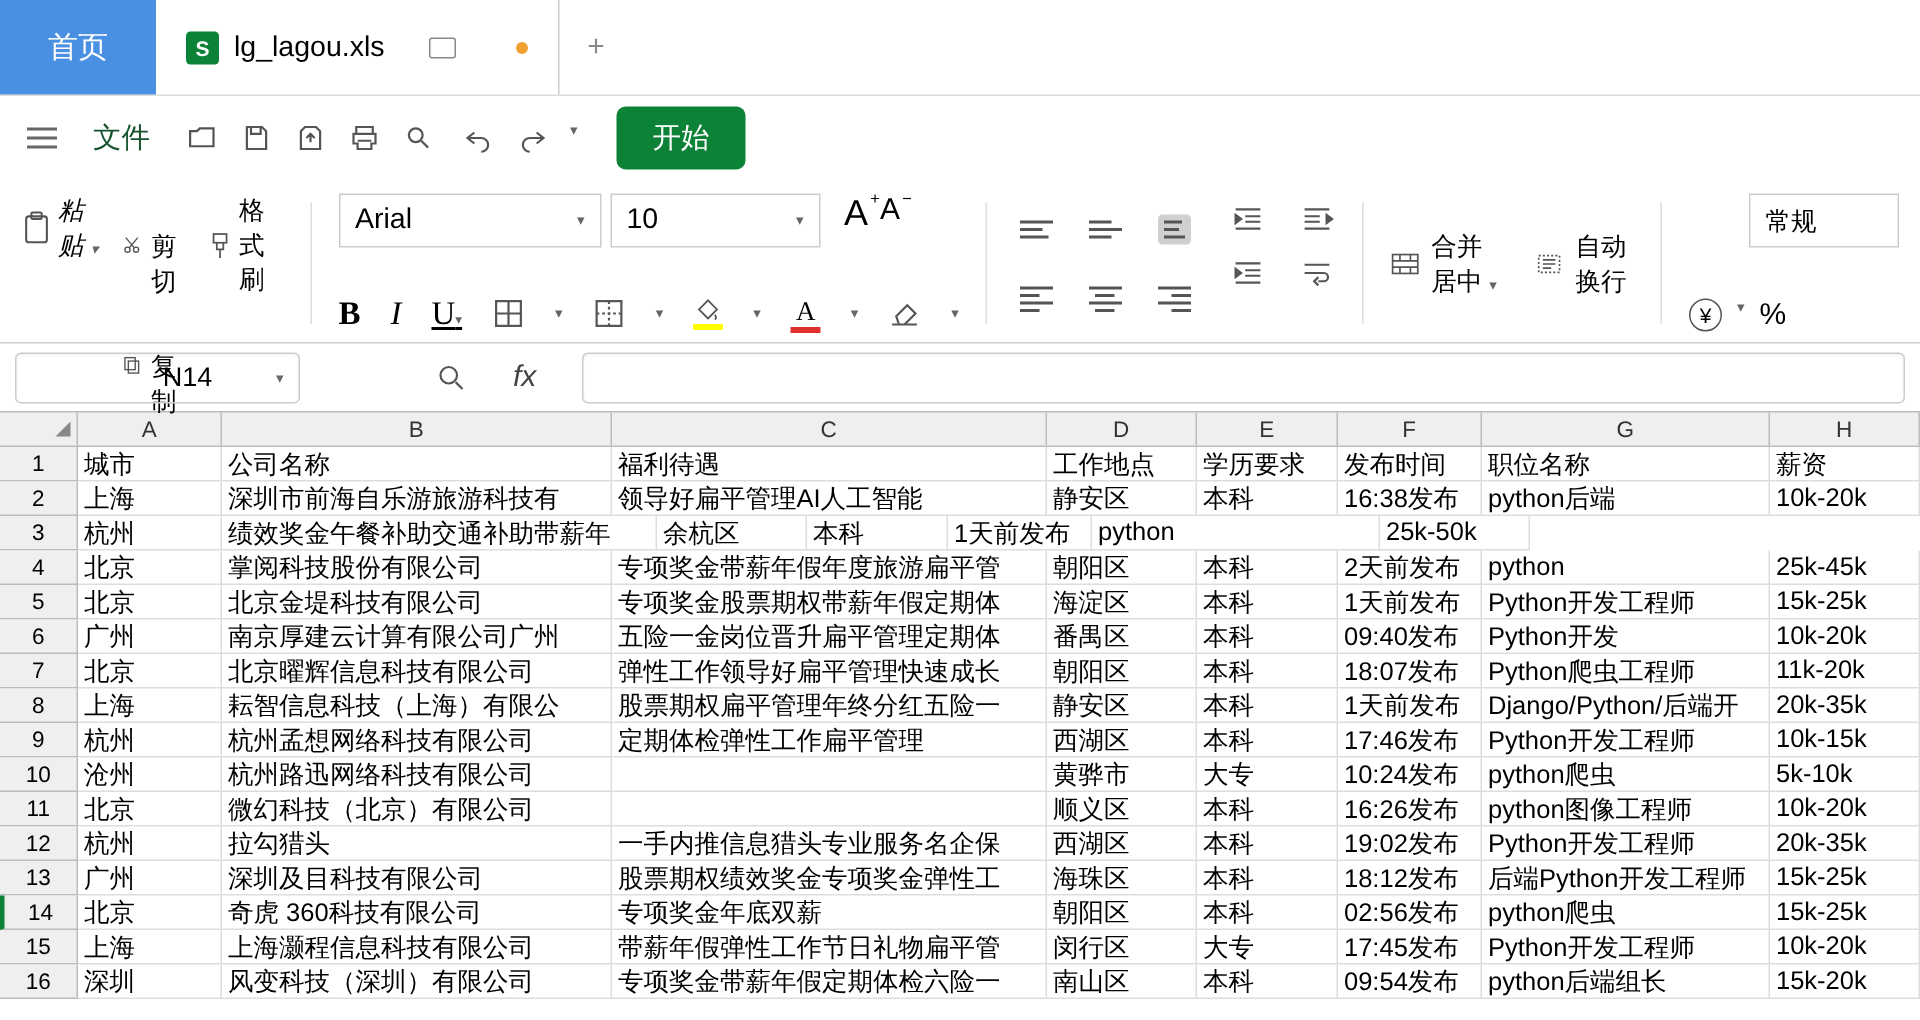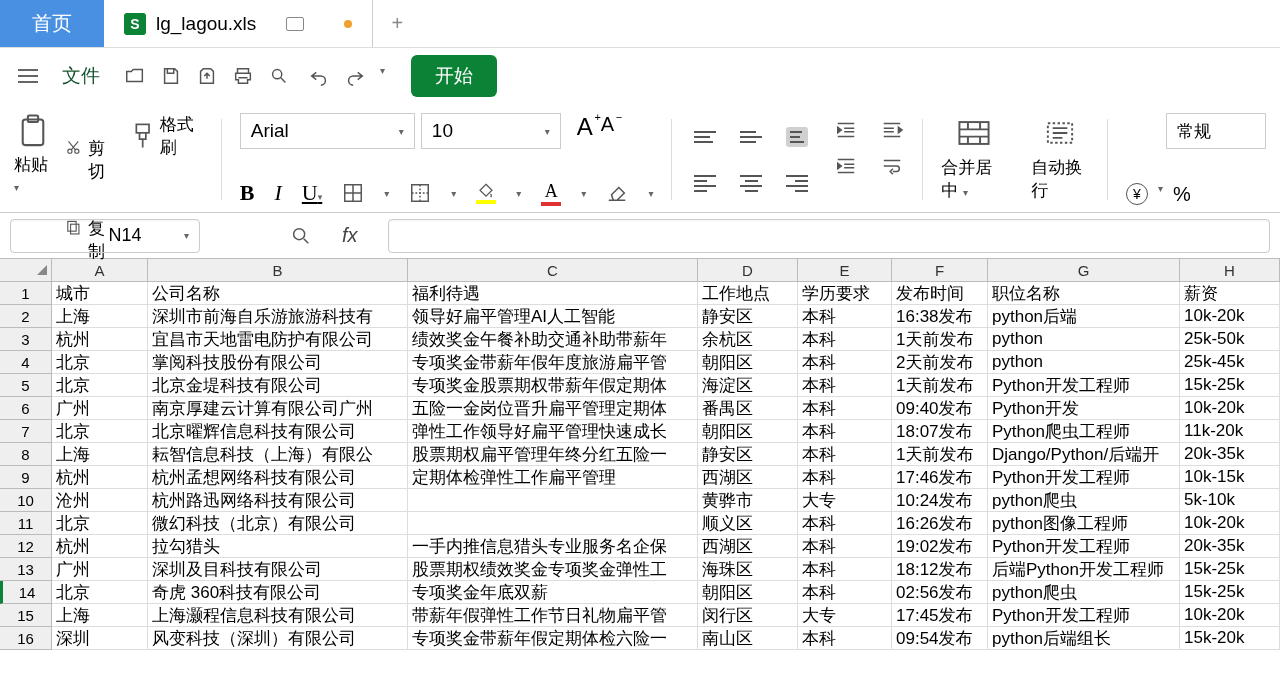--- a/index.html
+++ b/index.html
@@ -1,19 +1,19 @@
 <!DOCTYPE html>
 <html><head>
   <meta charset="utf-8">
   <style>
     * { margin: 0; padding: 0; box-sizing: border-box; }
     body { font-family: -apple-system, "PingFang SC", "Microsoft YaHei", sans-serif; font-size: 14px; background: #fff; overflow: hidden; }
     
     
-    .tabs-row { display: flex; align-items: center; height: 48px; border-bottom: 1px solid #ddd; }
+    .tabs-row { display: flex; align-items: center; height: 64px; border-bottom: 1px solid #ddd; }
     .tab-home { background: #4a90e2; color: #fff; padding: 0 32px; height: 100%; display: flex; align-items: center; font-size: 20px; }
     .tab-file { display: flex; align-items: center; height: 100%; padding: 0 20px; border-right: 1px solid #ccc; gap: 10px; }
     .tab-file-icon { width: 22px; height: 22px; background: #0b8235; border-radius: 3px; display: flex; align-items: center; justify-content: center; color: #fff; font-size: 14px; font-weight: bold; }
     .tab-file-name { font-size: 19px; color: #000000; }
     .tab-indicator { width: 8px; height: 8px; border-radius: 50%; background: #f0a030; margin-left: 30px; }
     .tab-screen { width: 18px; height: 14px; border: 1.5px solid #888; border-radius: 2px; margin-left: 20px; }
     .tab-new { width: 48px; height: 100%; display: flex; align-items: center; justify-content: center; color: #888; font-size: 20px; }
     
     
     .menu-bar { display: flex; align-items: center; height: 55px; padding: 0 12px; gap: 18px; }
@@ -23,42 +23,42 @@
     .menu-icons { display: flex; gap: 14px; margin-left: 6px; }
     .menu-icons svg { width: 22px; height: 22px; }
     .menu-icons-2 { display: flex; gap: 14px; }
     .menu-pill { background: #0b8235; color: #fff; padding: 8px 24px; border-radius: 6px; font-size: 19px; margin-left: 8px; }
     .menu-tabs { display: flex; gap: 50px; margin-left: 30px; font-size: 19px; color: #333; }
     
     
     .ribbon { display: flex; height: 110px; border-bottom: 1px solid #ccc; padding: 10px 14px 0; gap: 18px; }
     .ribbon-group { display: flex; flex-direction: column; justify-content: space-between; align-items: center; padding-bottom: 6px; }
     .ribbon-sep { width: 1px; background: #ddd; margin: 6px 0 12px; }
-    .paste-big { display: flex; flex-direction: column; align-items: center; gap: 4px; }
+    .paste-big { display: flex; align-items: center; gap: 4px; font-style: italic; }
     .clip-actions { display: flex; flex-direction: column; gap: 10px; font-size: 17px; }
     .clip-row { display: flex; align-items: flex-start; gap: 6px; margin-top: 24px; }
     .format-brush { display: flex; flex-direction: row; align-items: center; gap: 4px; font-size: 17px; }
     .font-row { display: flex; gap: 6px; }
     .font-select { border: 1px solid #ccc; height: 36px; padding: 0 10px; display: flex; align-items: center; justify-content: space-between; font-size: 19px; }
     .font-name { width: 175px; }
     .font-size { width: 140px; }
     .caret { font-size: 10px; color: #666; }
     .font-tools { display: flex; gap: 20px; align-items: center; margin-top: 8px; }
     .btn-bold { font-weight: bold; font-size: 22px; font-family: Georgia, serif; }
     .btn-italic { font-style: italic; font-size: 22px; font-family: Georgia, serif; }
     .btn-under { text-decoration: underline; font-size: 22px; font-family: Georgia, serif; }
     .font-scale { display: flex; gap: 8px; margin-left: 10px; }
     .scale-big { font-size: 24px; position: relative; }
     .scale-big sup { font-size: 11px; position: absolute; top: -2px; right: -8px; }
     .align-grid { display: grid; grid-template-columns: repeat(3, 30px); grid-template-rows: repeat(2, 36px); gap: 10px 16px; align-items: center; justify-items: center; }
     .align-btn { display: flex; flex-direction: column; gap: 3px; width: 22px; }
     .align-btn span { height: 2px; background: #555; }
     .align-selected { background: #d0d0d0; padding: 4px; border-radius: 3px; }
     .indent-col { display: flex; flex-direction: column; gap: 14px; margin-left: 10px; }
-    .merge-col { display: flex; flex-direction: column; align-items: center; gap: 8px; font-size: 17px; }
+    .merge-col { display: flex; flex-direction: row; align-items: center; gap: 8px; font-size: 17px; }
     .format-type { border: 1px solid #ccc; height: 36px; width: 100px; padding: 0 10px; display: flex; align-items: center; font-size: 17px; margin-left: 40px; }
     .currency-row { display: flex; gap: 10px; margin-top: 8px; font-size: 18px; }
     
     
     .cellref-row { display: flex; align-items: center; height: 45px; padding: 6px 10px; gap: 10px; }
     .cellref-box { border: 1px solid #ccc; border-radius: 4px; height: 34px; width: 190px; display: flex; align-items: center; justify-content: center; font-size: 18px; box-shadow: inset 0 1px 2px rgba(0,0,0,0.05); position: relative; padding-left: 40px; }
     .cellref-caret { position: absolute; right: 10px; font-size: 10px; color: #666; }
     .formula-zoom { margin-left: 80px; font-size: 20px; color: #555; }
     .formula-fx { font-style: italic; margin-left: 20px; font-size: 20px; color: #444; }
     .formula-input { flex: 1; border: 1px solid #ccc; border-radius: 4px; height: 34px; margin-left: 20px; box-shadow: inset 0 1px 2px rgba(0,0,0,0.05); }
@@ -353,21 +353,20 @@
         <div class="cell cC">领导好扁平管理AI人工智能</div>
         <div class="cell cD">静安区</div>
         <div class="cell cE">本科</div>
         <div class="cell cF">16:38发布</div>
         <div class="cell cG">python后端</div>
         <div class="cell cH">10k-20k</div>
       </div>
       <div class="row">
         <div class="row-h">3</div>
         <div class="cell cA">杭州</div>
-        <div class="cell cB">宜昌市天地雷电防护有限公司</div>
         <div class="cell cC">绩效奖金午餐补助交通补助带薪年</div>
         <div class="cell cD">余杭区</div>
         <div class="cell cE">本科</div>
         <div class="cell cF">1天前发布</div>
         <div class="cell cG">python</div>
         <div class="cell cH">25k-50k</div>
       </div>
       <div class="row">
         <div class="row-h">4</div>
         <div class="cell cA">北京</div>

